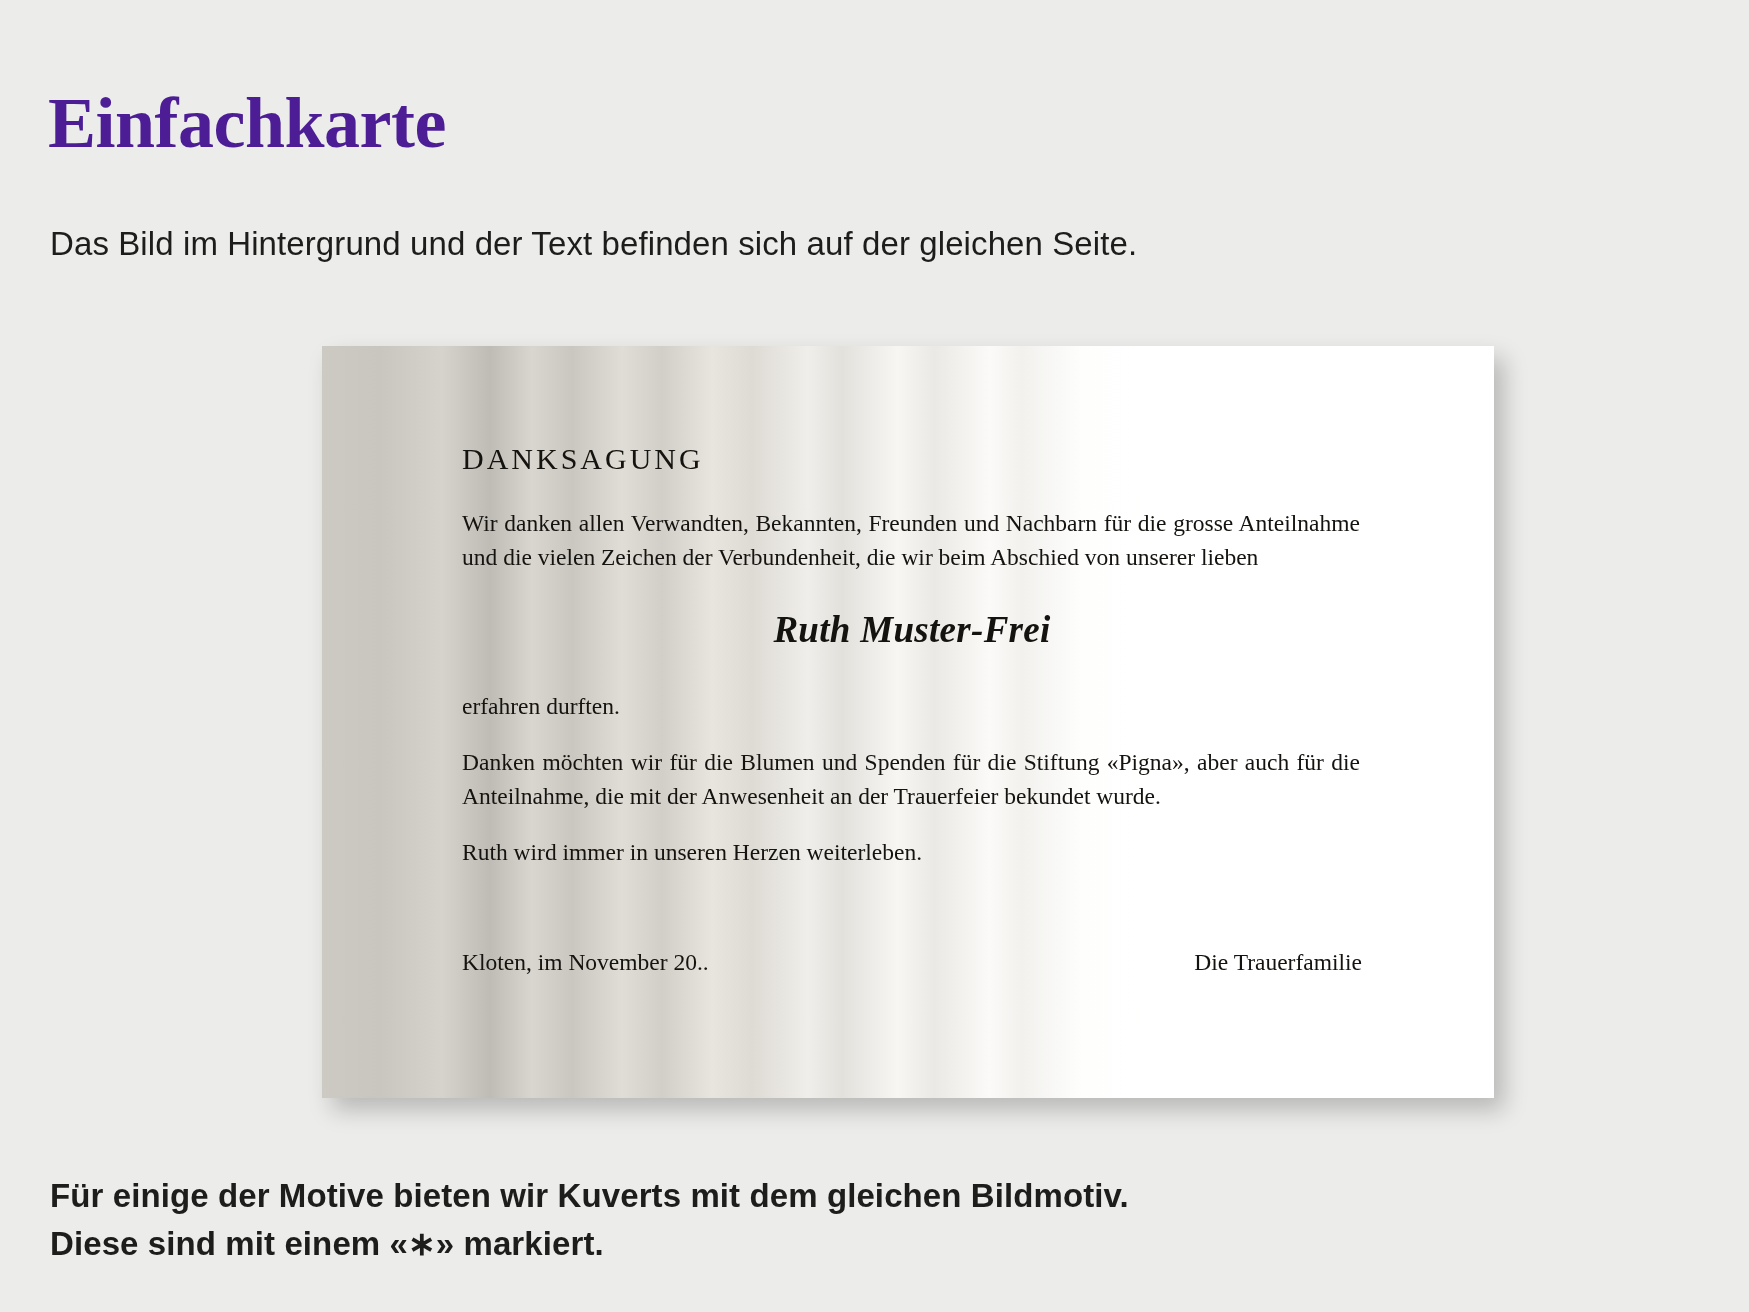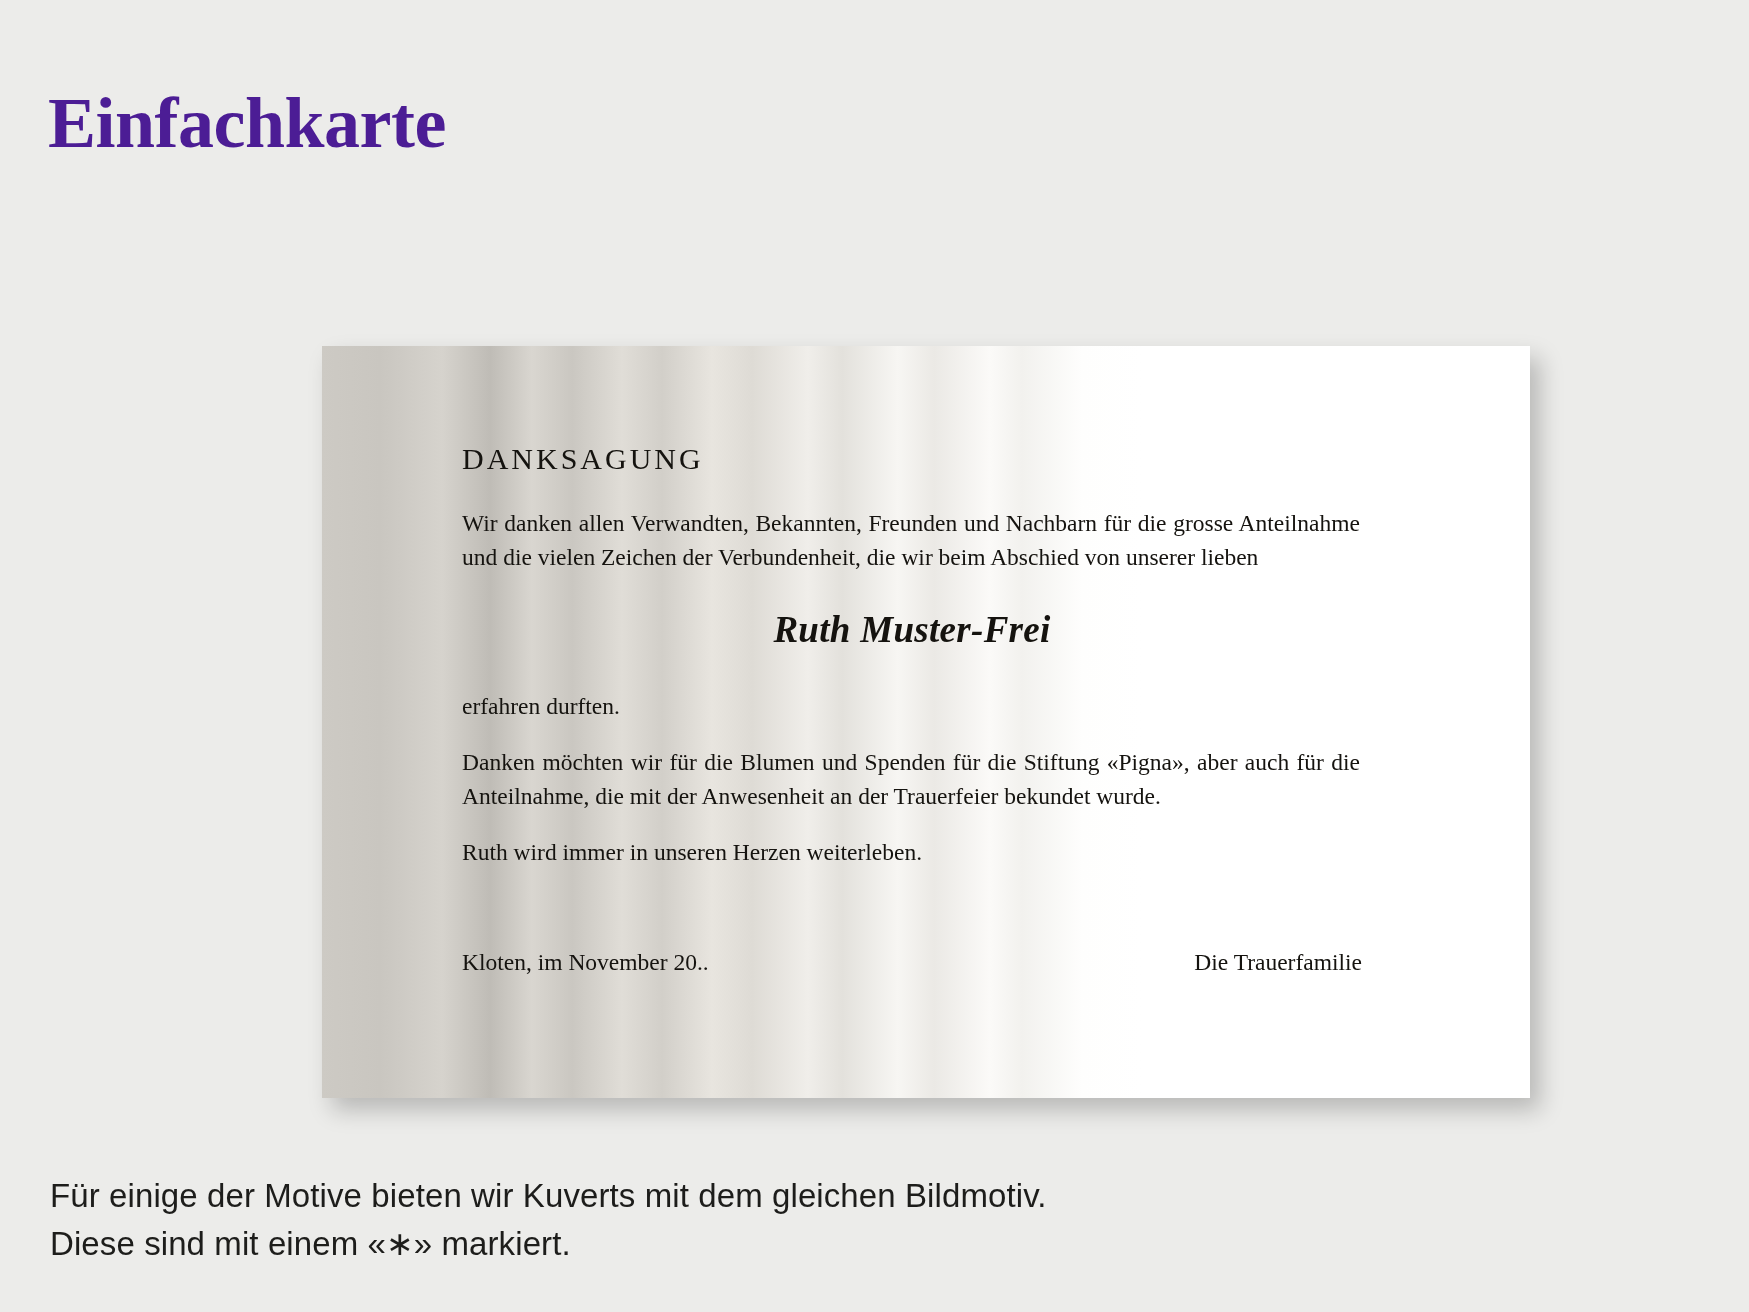--- a/index.html
+++ b/index.html
@@ -44,21 +44,20 @@
   }
 
   
   .card-wrap {
     position: absolute;
     left: 322px;
     top: 346px;
     width: 1172px;
     height: 752px;
     box-shadow: 10px 12px 22px rgba(0,0,0,0.22);
-    padding-left: 36px;
   }
 
   .card {
     position: absolute;
     inset: 0;
     background:
       linear-gradient(to right,
         #cdcac4 0px,
         #c9c6c0 58px,
         #d6d3cd 120px,
@@ -140,29 +139,31 @@
     position: absolute;
     left: 50px;
     top: 1172px;
     font-size: 33px;
     line-height: 1.45;
     color: #1d1d1b;
     letter-spacing: 0.1px;
   }
   .footnote .line {
     display: block;
+    font-weight: bold;
   }
 </style>
 </head>
 <body>
 
 <div class="page">
 
   <h1 class="page-title">Einfachkarte</h1>
 
+  <p class="subtitle">Das Bild im Hintergrund und der Text befinden sich auf der gleichen Seite.</p>
 
   <div class="card-wrap">
     <div class="card">
       <div class="card-inner">
 
         <div class="danksagung">DANKSAGUNG</div>
 
         <p class="card-para">Wir danken allen Verwandten, Bekannten, Freunden und Nachbarn für die grosse Anteilnahme und die vielen Zeichen der Verbundenheit, die wir beim Abschied von unserer lieben</p>
 
         <div class="deceased-name">Ruth Muster-Frei</div>

